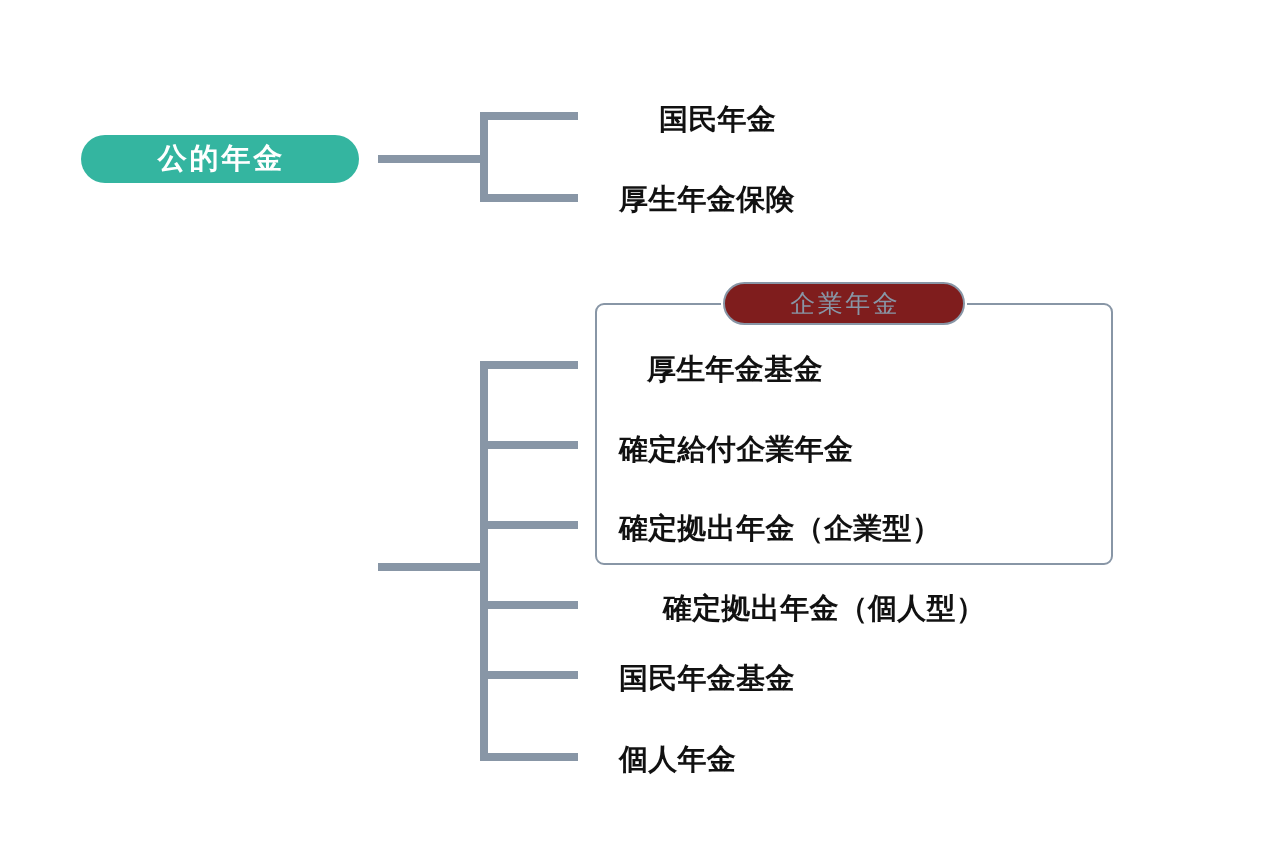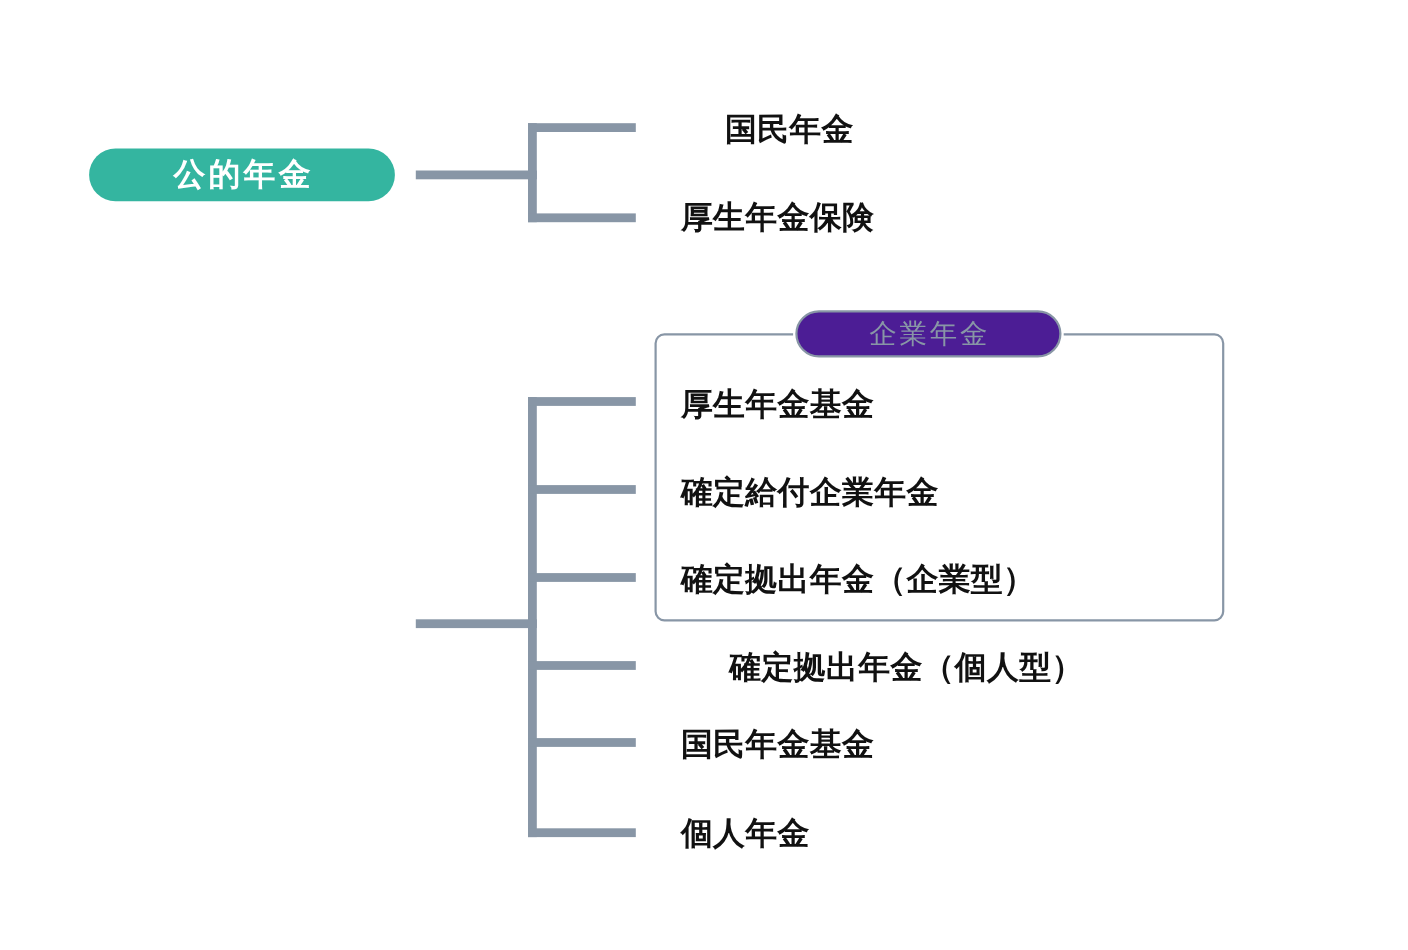--- a/index.html
+++ b/index.html
@@ -93,21 +93,21 @@
   }
   #group-title-pill {
     position: absolute;
     left: 723px;
     top: 282px;
     width: 242px;
     height: 43px;
     border: 2px solid #8896a6;
     border-radius: 999px;
     box-sizing: border-box;
-    background: #4c1d95;
+    background: #7f1d1d;
     display: flex;
     align-items: center;
     justify-content: center;
     color: #8896a6;
     font-size: 25px;
     letter-spacing: 0.10em;
     text-indent: 0.10em;
     white-space: nowrap;
   }
 </style>
@@ -137,20 +137,20 @@
   <div class="conn" style="left:480px; top:441px; width:98px; height:8px;"></div>
   <div class="conn" style="left:480px; top:521px; width:98px; height:8px;"></div>
   <div class="conn" style="left:480px; top:601px; width:98px; height:8px;"></div>
   <div class="conn" style="left:480px; top:671px; width:98px; height:8px;"></div>
   <div class="conn" style="left:480px; top:753px; width:98px; height:8px;"></div>
 
   <div id="group-box"></div>
   <div id="group-box-title-gap"></div>
   <div id="group-title-pill">企業年金</div>
 
-  <div class="leaf-label" style="top:369px;">厚生年金基金</div>
+  <div class="leaf-label" style="top:369px;margin-left:28px;">厚生年金基金</div>
   <div class="leaf-label" style="top:449px;">確定給付企業年金</div>
   <div class="leaf-label" style="top:528px;">確定拠出年金（企業型）</div>
   <div class="leaf-label" style="top:608px;margin-left:44px;">確定拠出年金（個人型）</div>
   <div class="leaf-label" style="top:678px;">国民年金基金</div>
   <div class="leaf-label" style="top:759px;">個人年金</div>
 
 </div>
 
 </body></html>

